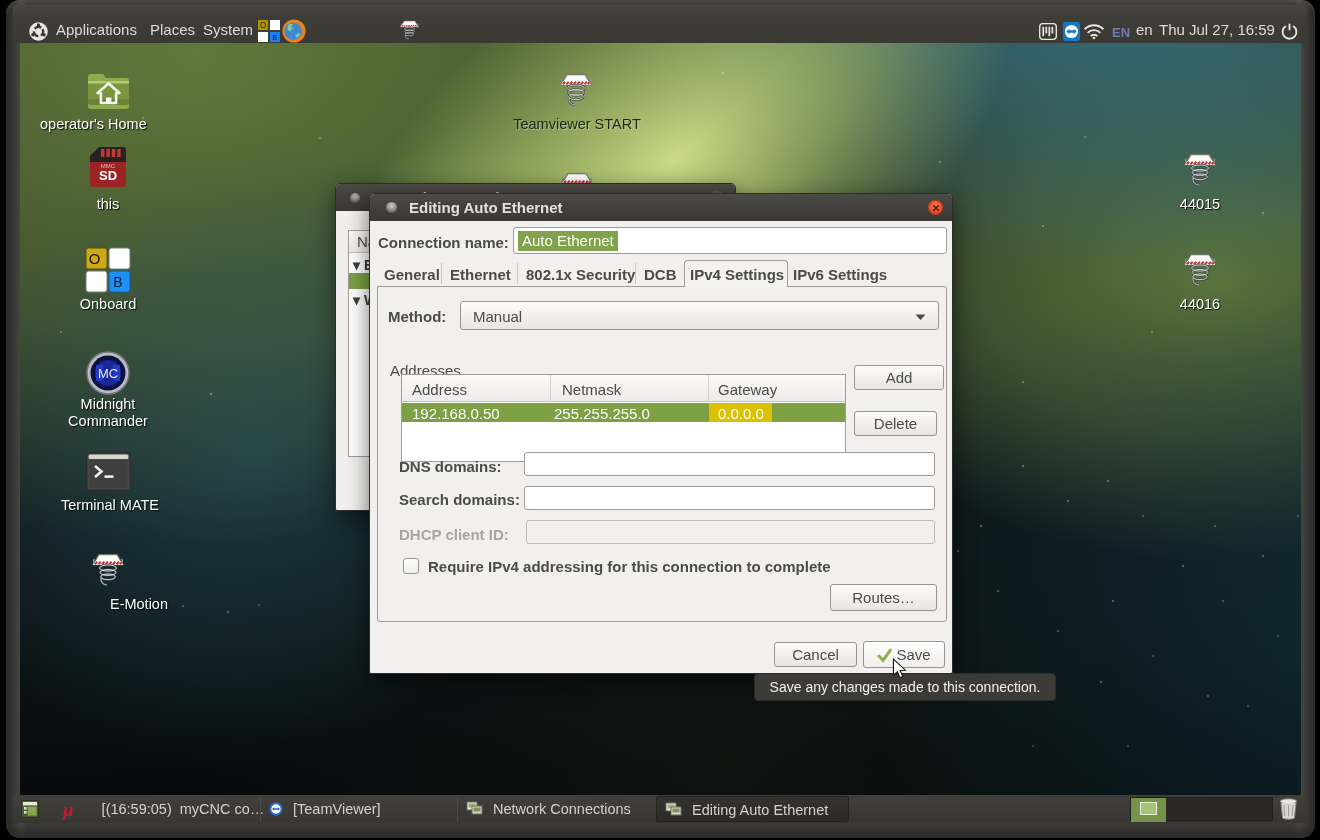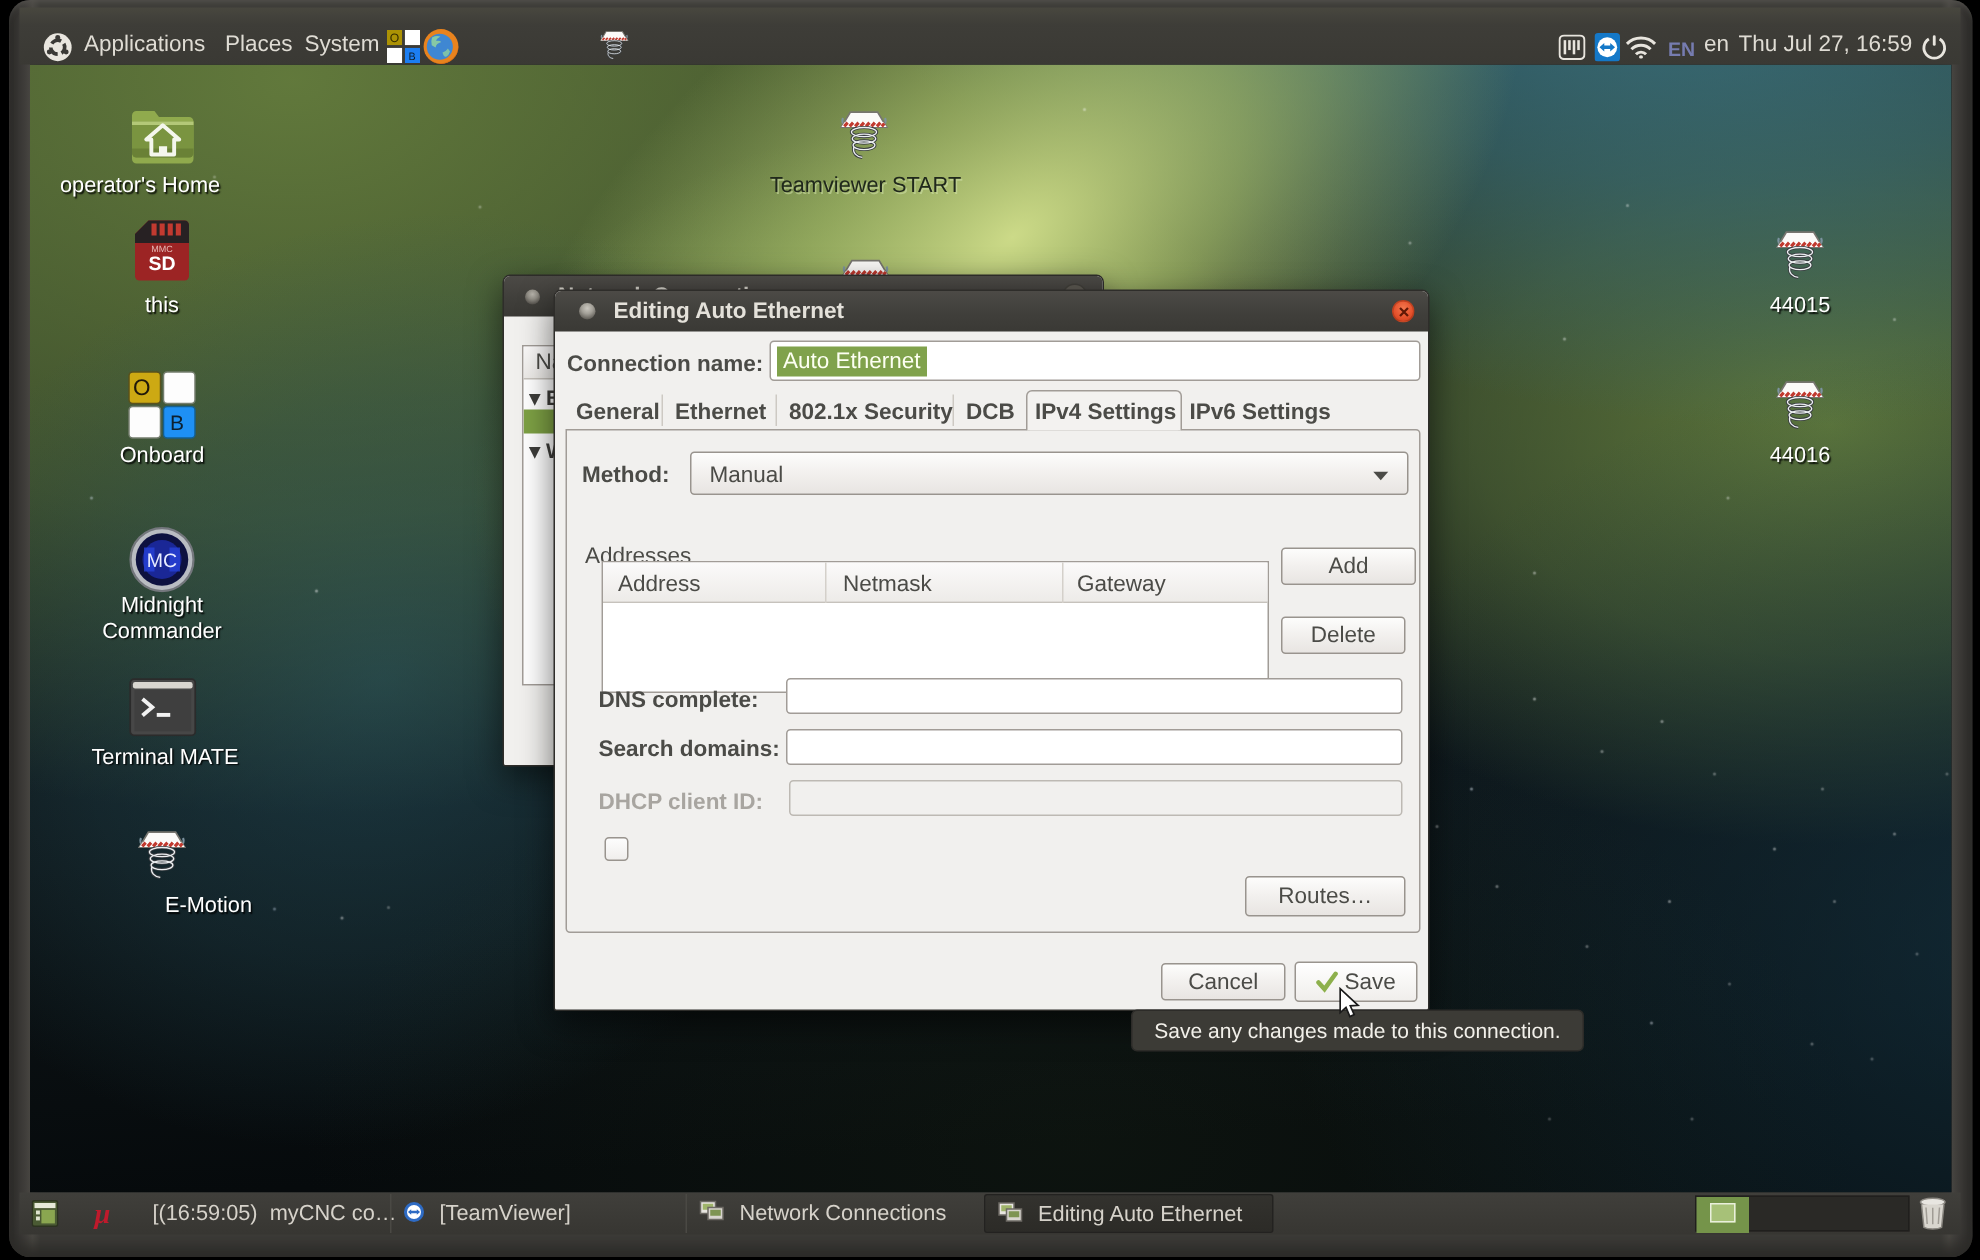--- a/index.html
+++ b/index.html
@@ -399,32 +399,39 @@
 
     <span class="glabel" style="left:20px;top:168px;font-weight:normal">Addresses</span>
     <div class="abs" style="left:31px;top:180px;width:445px;height:88px;background:#fff;border:1px solid #a19c97">
       <div class="abs" style="left:0;top:0;width:100%;height:27px;background:linear-gradient(180deg,#fbfafa,#edebe8);border-bottom:1px solid #c6c2bc">
         <span class="abs" style="left:10px;top:6px;color:#4b4b47;font-size:15px">Address</span>
         <span class="abs" style="left:160px;top:6px;color:#4b4b47;font-size:15px">Netmask</span>
         <span class="abs" style="left:316px;top:6px;color:#4b4b47;font-size:15px">Gateway</span>
         <span class="abs" style="left:148px;top:0;width:1px;height:27px;background:#d4d0ca"></span>
         <span class="abs" style="left:306px;top:0;width:1px;height:27px;background:#d4d0ca"></span>
       </div>
+      <div class="abs" style="left:0;top:28px;width:100%;height:19px;background:#7da044">
+        <span class="abs" style="left:10px;top:2px;color:#fff;font-size:15px">192.168.0.50</span>
+        <span class="abs" style="left:152px;top:2px;color:#fff;font-size:15px">255.255.255.0</span>
+        <span class="abs" style="left:307px;top:0;width:63px;height:19px;background:#dcc103"></span>
+        <span class="abs" style="left:316px;top:2px;color:#fff;font-size:15px">0.0.0.0</span>
+      </div>
     </div>
     <div class="gbtn" style="left:484px;top:171px;width:90px;height:25px;line-height:23px">Add</div>
     <div class="gbtn" style="left:484px;top:217px;width:83px;height:25px;line-height:23px">Delete</div>
 
-    <span class="glabel" style="left:29px;top:264px">DNS complete:</span>
+    <span class="glabel" style="left:29px;top:264px">DNS domains:</span>
     <div class="entry" style="left:154px;top:258px;width:411px;height:24px"></div>
     <span class="glabel" style="left:29px;top:297px">Search domains:</span>
     <div class="entry" style="left:154px;top:292px;width:411px;height:24px"></div>
     <span class="glabel" style="left:29px;top:332px;color:#a8a5a0">DHCP client ID:</span>
     <div class="entry" style="left:156px;top:326px;width:409px;height:24px;background:#f1f0ee;border-color:#bdb9b3"></div>
 
     <div class="abs" style="left:33px;top:364px;width:16px;height:16px;background:linear-gradient(180deg,#fdfdfd,#f0eeec);border:1px solid #99948e;border-radius:3px"></div>
+    <span class="glabel" style="left:58px;top:364px">Require IPv4 addressing for this connection to complete</span>
 
     <div class="gbtn" style="left:460px;top:390px;width:107px;height:27px;line-height:25px">Routes…</div>
 
     <div class="gbtn" style="left:404px;top:448px;width:83px;height:25px;line-height:23px">Cancel</div>
     <div class="gbtn" style="left:493px;top:447px;width:82px;height:27px;line-height:25px;background:linear-gradient(180deg,#ffffff,#f0eeeb)">
       <svg style="vertical-align:-3px;margin-right:4px" width="15" height="15" viewBox="0 0 15 15">
           <path d="M2 8 l4 4.4 L13.4 2.2" fill="none" stroke="#8db04c" stroke-width="3" stroke-linecap="round"></path>
         </svg>Save
     </div>
   </div>

